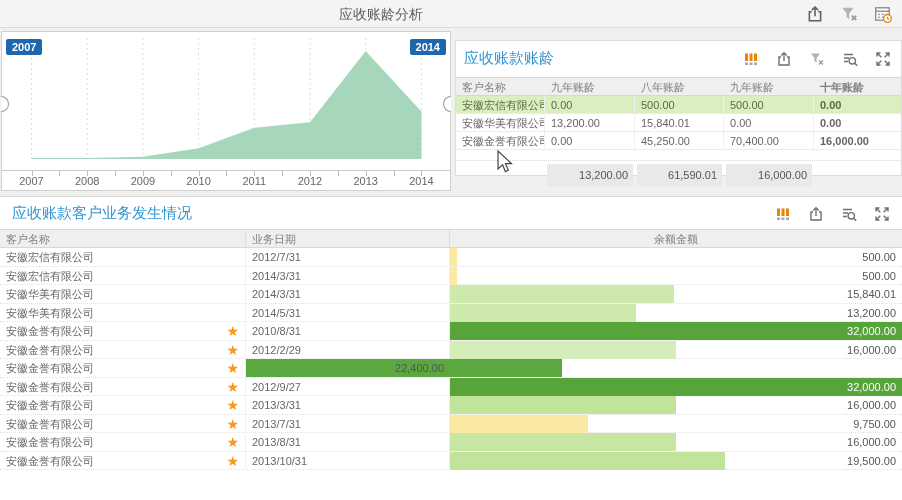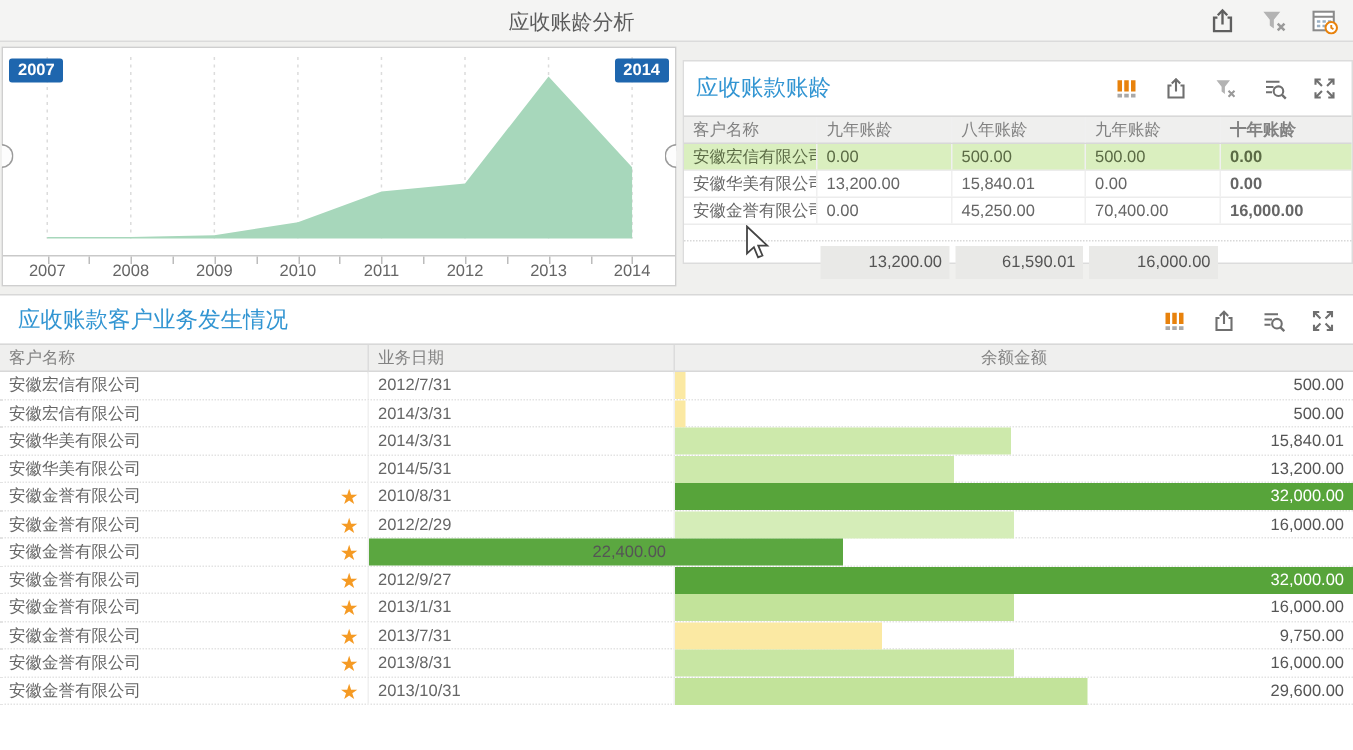--- a/index.html
+++ b/index.html
@@ -348,21 +348,21 @@
           <div class="bar-cell">
             <div class="bar" style="width: 452px; background: rgb(87, 164, 58);"></div>
             <div class="bar-label inside">32,000.00</div>
           </div>
         </div>
         <div class="brow">
           <div class="name-cell">
             <span>安徽金誉有限公司</span>
             <span class="star">★</span>
           </div>
-          <div class="date-cell">2013/1/31</div>
+          <div class="date-cell">2013/3/31</div>
           <div class="bar-cell">
             <div class="bar" style="width: 226px; background: rgb(194, 227, 154);"></div>
             <div class="bar-label">16,000.00</div>
           </div>
         </div>
         <div class="brow">
           <div class="name-cell">
             <span>安徽金誉有限公司</span>
             <span class="star">★</span>
           </div>
@@ -384,21 +384,21 @@
           </div>
         </div>
         <div class="brow">
           <div class="name-cell">
             <span>安徽金誉有限公司</span>
             <span class="star">★</span>
           </div>
           <div class="date-cell">2013/10/31</div>
           <div class="bar-cell">
             <div class="bar" style="width: 275px; background: rgb(194, 227, 154);"></div>
-            <div class="bar-label">29,600.00</div>
+            <div class="bar-label">19,500.00</div>
           </div>
         </div>
       </div>
   </div>
 </div>
 
 <span class="cursor">
   <svg width="17" height="24" viewBox="0 0 17 24">
       <polygon points="1,1 1,19 5.6,14.8 8.4,21.6 11.3,20.3 8.5,13.7 14.5,13.7" fill="#fff" stroke="#444" stroke-width="1.2"></polygon>
     </svg>

